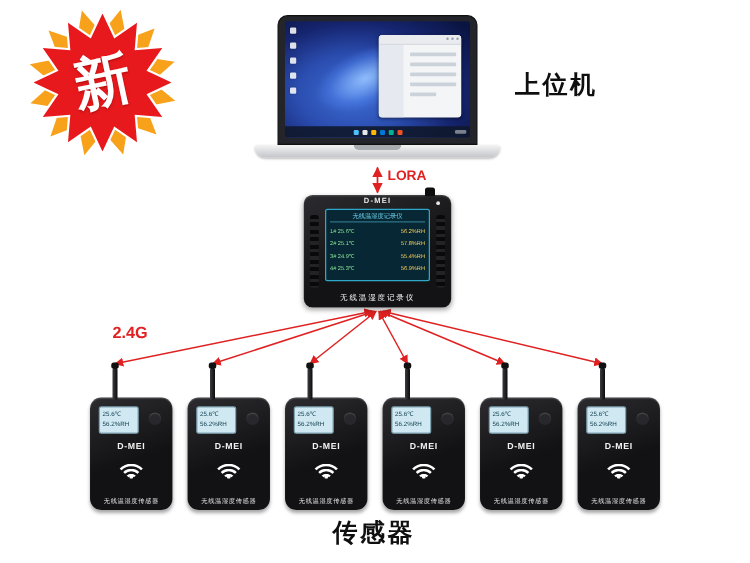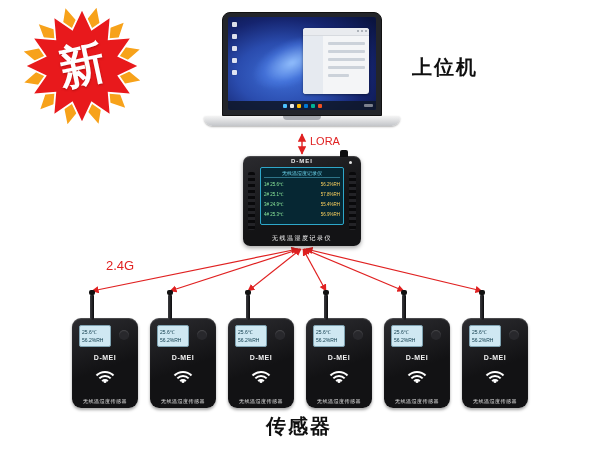--- a/index.html
+++ b/index.html
@@ -49,23 +49,23 @@
   .lap-notch { position:absolute; left:50%; top:0; transform:translateX(-50%);
     width:38px; height:4px; background:#a9acb1; border-radius:0 0 4px 4px; }
 
   
   .big-label { position:absolute; font-size:20px; font-weight:bold; color:#0f0f0f; letter-spacing:2px; }
   .label-host     { left:412px; top:54px; }
   .label-recorder { left:372px; top:190px; }
   .label-sensors  { left:266px; top:413px; }
 
   
-  .red-label { position:absolute; color:#e02121; font-weight:normal; }
+  .red-label { position:absolute; color:#e02121; font-weight:bold; }
   .label-lora { left:310px; top:135px; font-size:11px; }
-  .label-rf   { left:106px; top:258px; font-size:13px; }
+  .label-rf   { left:90px; top:258px; font-size:13px; }
 
   
   .links-svg { position:absolute; left:0; top:0; pointer-events:none; }
 
   
   .recorder { position:absolute; left:243px; top:156px; width:118px; height:90px;
     background:linear-gradient(160deg,#2b2b2f,#131315 60%); border-radius:7px;
     box-shadow:inset 0 1px 1px rgba(255,255,255,.16), 0 2px 4px rgba(0,0,0,.35); }
   .rec-stub { position:absolute; right:13px; top:-6px; width:8px; height:7px; background:#0d0d0f; border-radius:2px 2px 0 0; }
   .rec-brand { position:absolute; left:0; right:0; top:2px; text-align:center;

